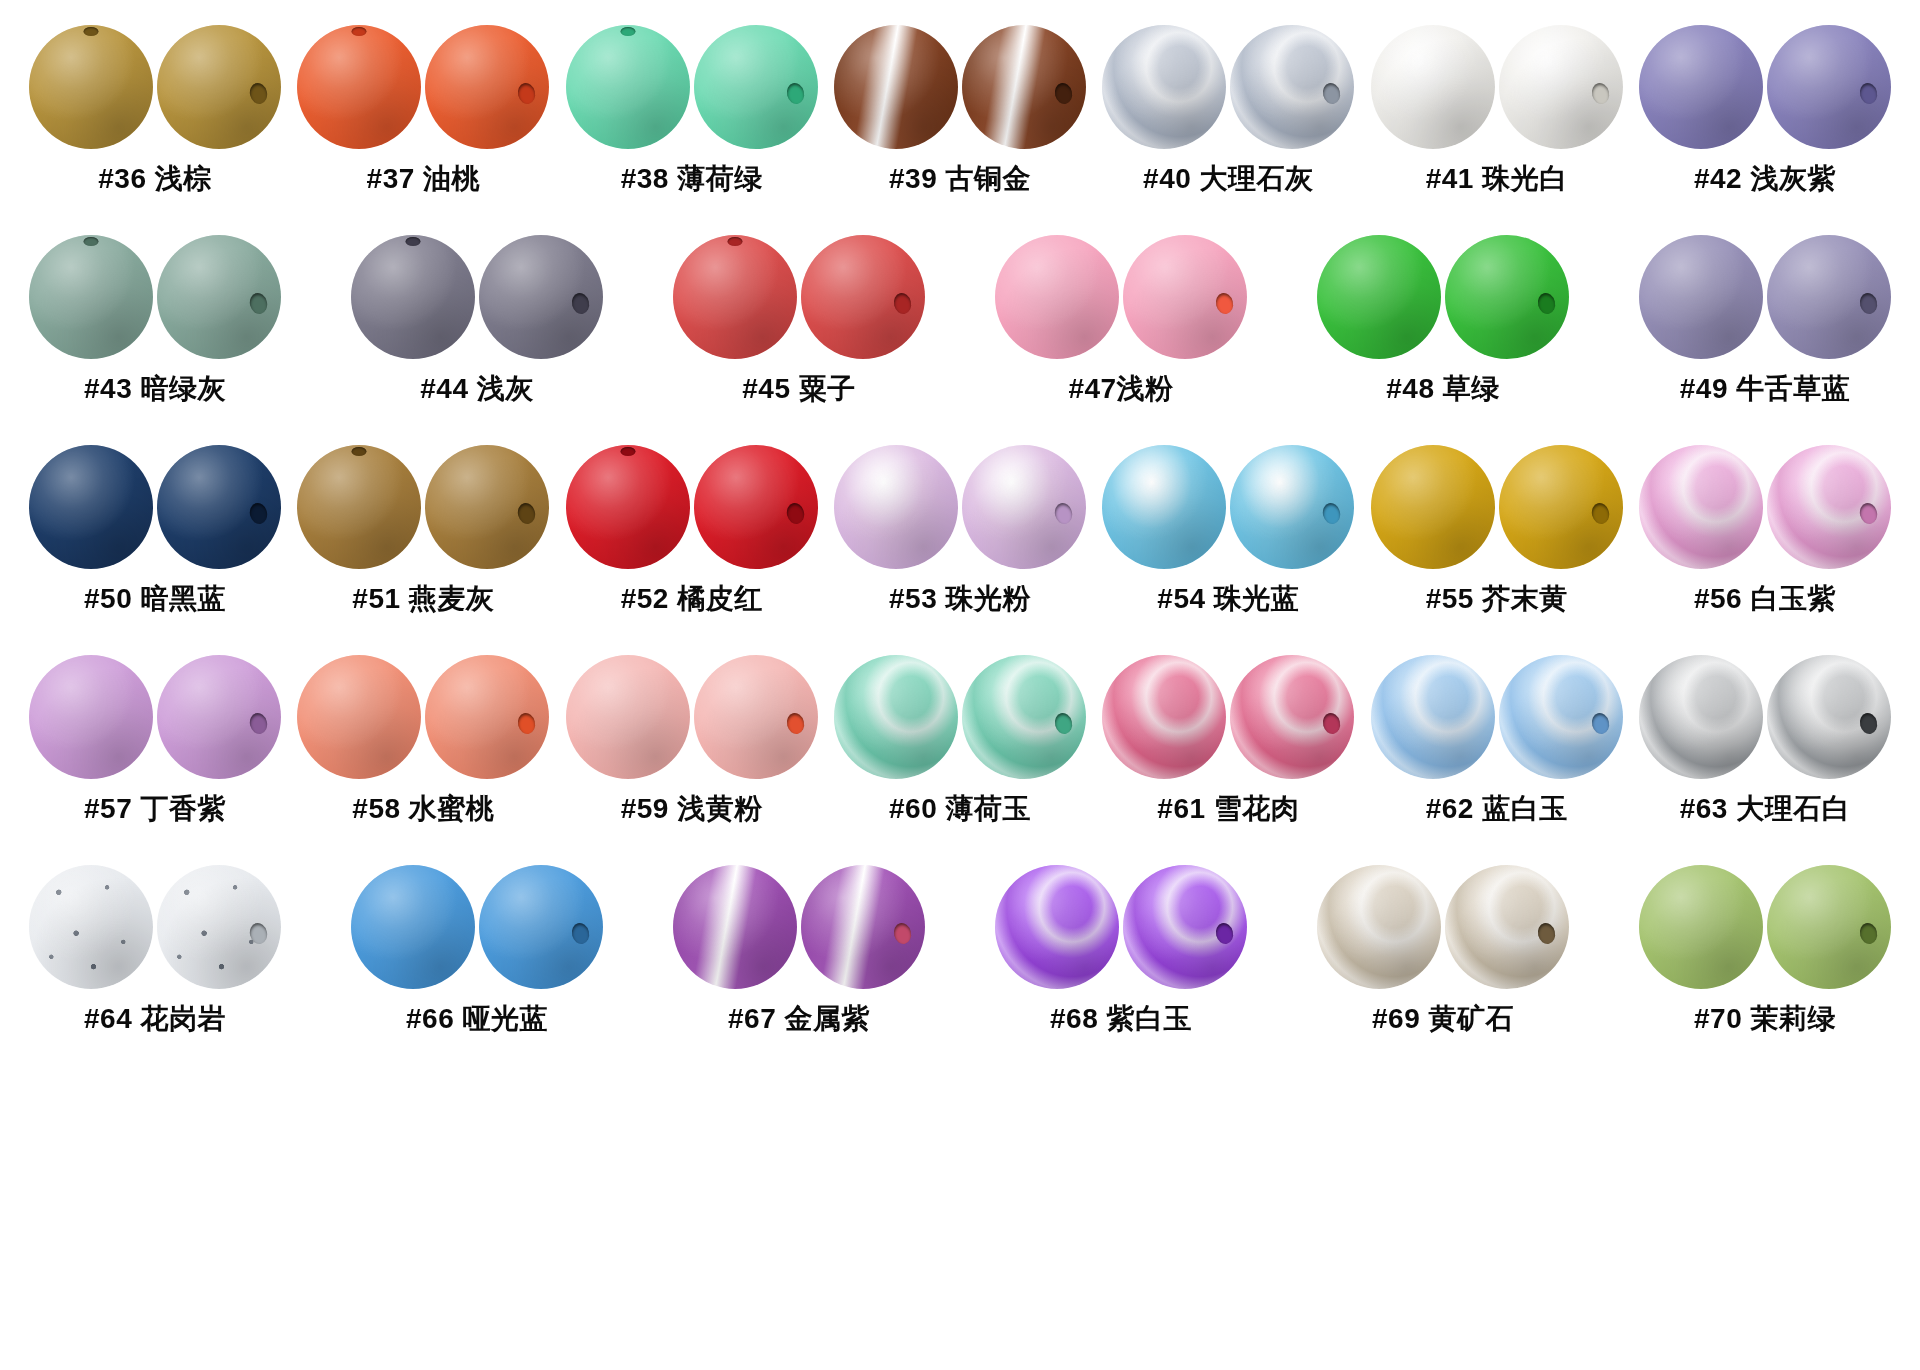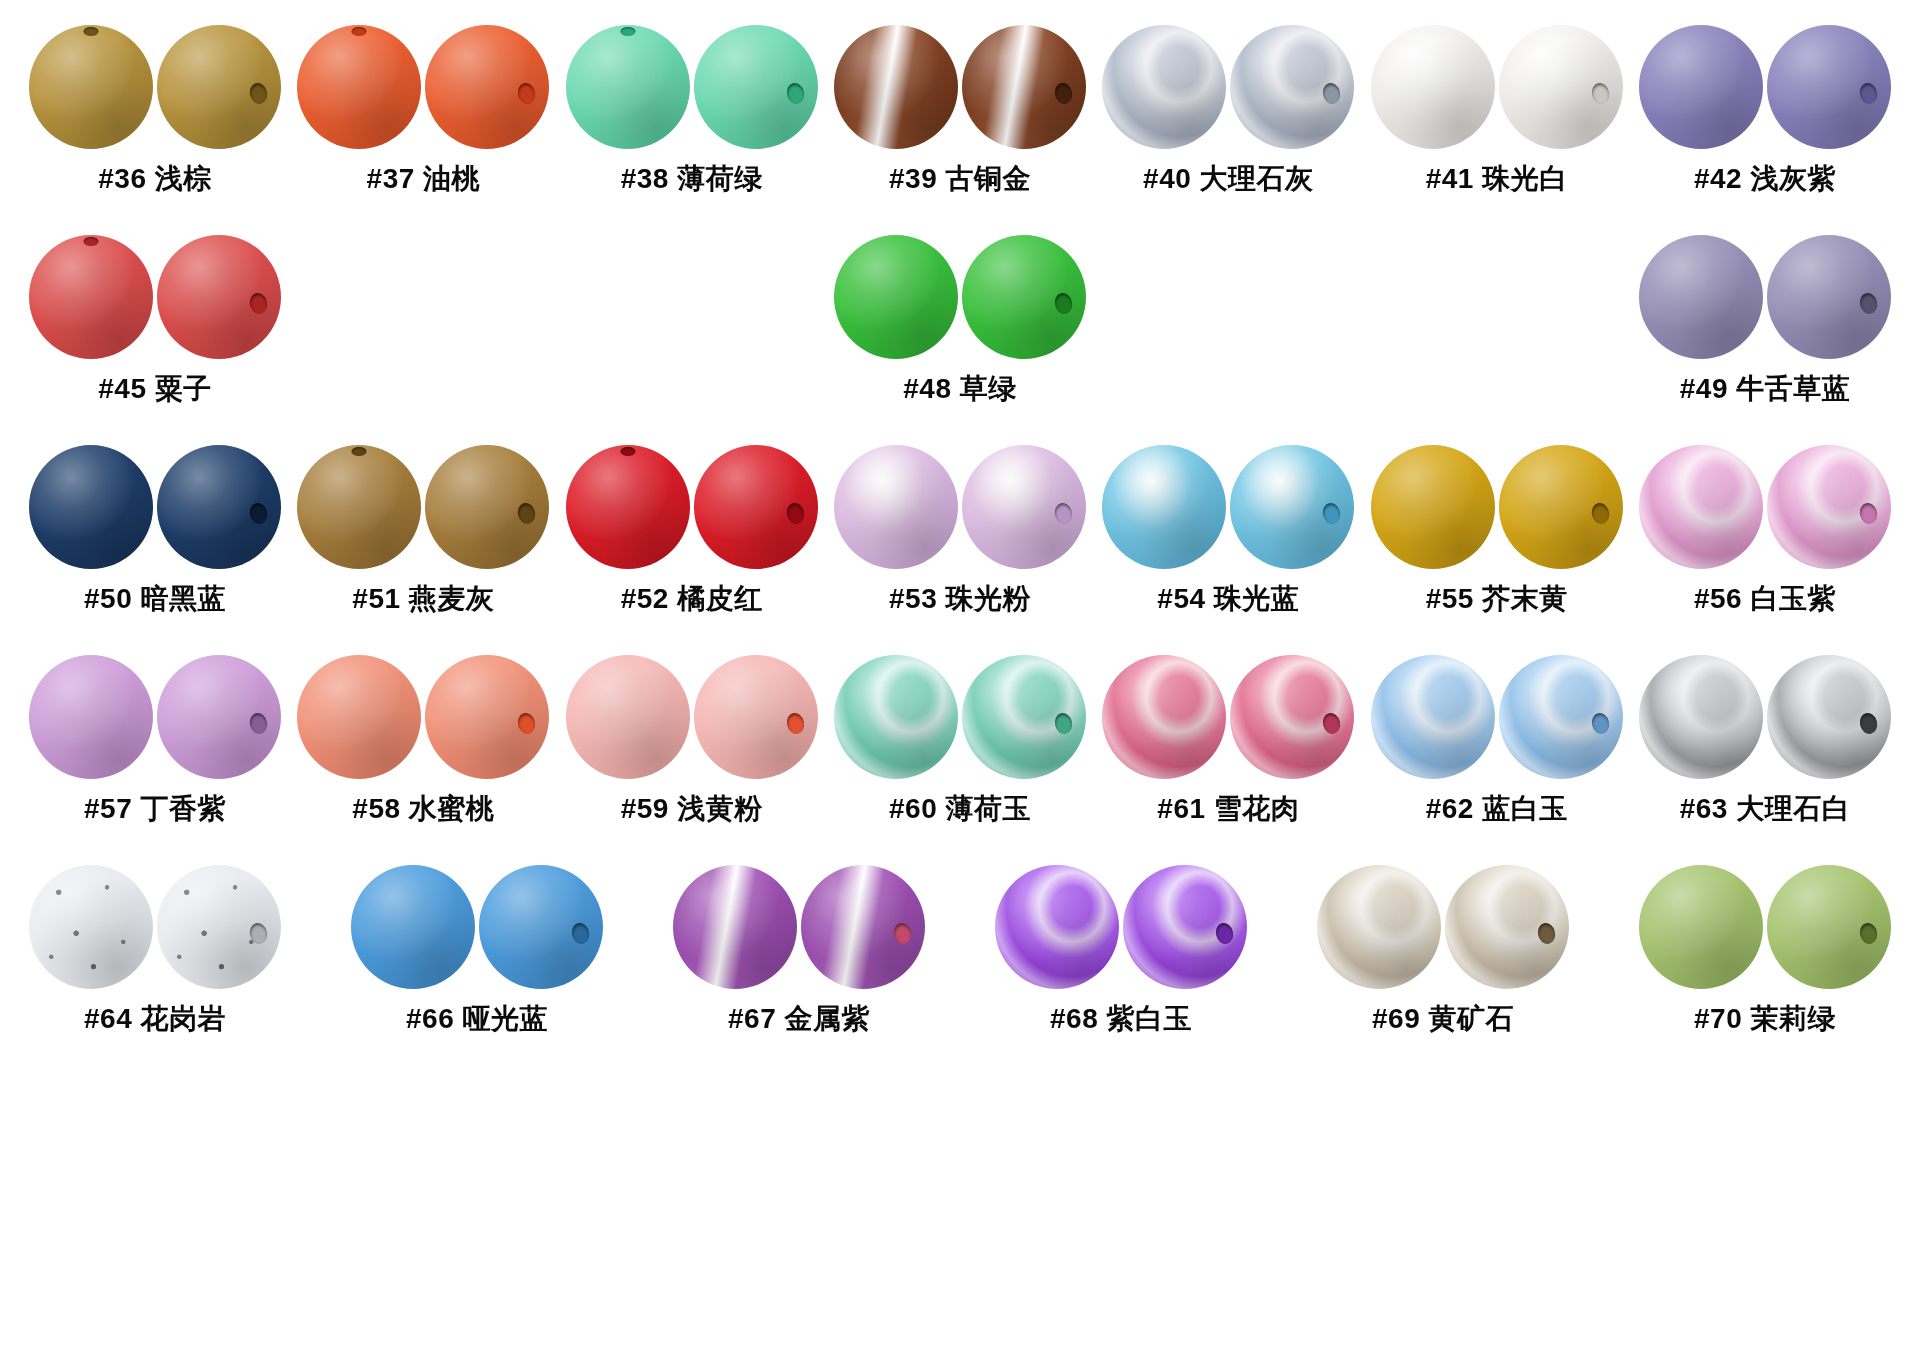--- a/index.html
+++ b/index.html
@@ -180,28 +180,59 @@
           <div class="bead" style="background: radial-gradient(circle at 38% 30%, rgb(138, 132, 189) 0%, rgb(138, 132, 189) 42%, rgb(118, 112, 171) 100%);">
             <span class="hole" style="background: rgb(93, 87, 144);"></span>
           </div>
         </div>
         <div class="label">#42 浅灰紫</div>
       </div>
     </div>
     <div class="row">
       <div class="swatch">
         <div class="beads">
+          <div class="bead" style="background: radial-gradient(circle at 38% 30%, rgb(138, 171, 159) 0%, rgb(138, 171, 159) 42%, rgb(118, 153, 140) 100%);">
+            <span class="hole-top" style="background: rgb(77, 111, 96);"></span>
+          </div>
+          <div class="bead" style="background: radial-gradient(circle at 38% 30%, rgb(138, 171, 159) 0%, rgb(138, 171, 159) 42%, rgb(118, 153, 140) 100%);">
+            <span class="hole" style="background: rgb(77, 111, 96);"></span>
+          </div>
+        </div>
+        <div class="label">#43 暗绿灰</div>
+      </div>
+      <div class="swatch">
+        <div class="beads">
+          <div class="bead" style="background: radial-gradient(circle at 38% 30%, rgb(128, 126, 143) 0%, rgb(128, 126, 143) 42%, rgb(108, 106, 124) 100%);">
+            <span class="hole-top" style="background: rgb(63, 61, 76);"></span>
+          </div>
+          <div class="bead" style="background: radial-gradient(circle at 38% 30%, rgb(128, 126, 143) 0%, rgb(128, 126, 143) 42%, rgb(108, 106, 124) 100%);">
+            <span class="hole" style="background: rgb(63, 61, 76);"></span>
+          </div>
+        </div>
+        <div class="label">#44 浅灰</div>
+      </div>
+      <div class="swatch">
+        <div class="beads">
           <div class="bead" style="background: radial-gradient(circle at 38% 30%, rgb(221, 81, 80) 0%, rgb(221, 81, 80) 42%, rgb(199, 63, 62) 100%);">
             <span class="hole-top" style="background: rgb(168, 37, 36);"></span>
           </div>
           <div class="bead" style="background: radial-gradient(circle at 38% 30%, rgb(221, 81, 80) 0%, rgb(221, 81, 80) 42%, rgb(199, 63, 62) 100%);">
             <span class="hole" style="background: rgb(168, 37, 36);"></span>
           </div>
         </div>
         <div class="label">#45 粟子</div>
+      </div>
+      <div class="swatch">
+        <div class="beads">
+          <div class="bead" style="background: radial-gradient(circle at 38% 30%, rgb(247, 168, 193) 0%, rgb(247, 168, 193) 42%, rgb(238, 147, 177) 100%);"></div>
+          <div class="bead" style="background: radial-gradient(circle at 38% 30%, rgb(247, 168, 193) 0%, rgb(247, 168, 193) 42%, rgb(238, 147, 177) 100%);">
+            <span class="hole" style="background: rgb(240, 88, 63);"></span>
+          </div>
+        </div>
+        <div class="label">#47浅粉</div>
       </div>
       <div class="swatch">
         <div class="beads">
           <div class="bead" style="background: radial-gradient(circle at 38% 30%, rgb(60, 194, 63) 0%, rgb(60, 194, 63) 42%, rgb(43, 171, 48) 100%);"></div>
           <div class="bead" style="background: radial-gradient(circle at 38% 30%, rgb(60, 194, 63) 0%, rgb(60, 194, 63) 42%, rgb(43, 171, 48) 100%);">
             <span class="hole" style="background: rgb(26, 124, 31);"></span>
           </div>
         </div>
         <div class="label">#48 草绿</div>
       </div>

